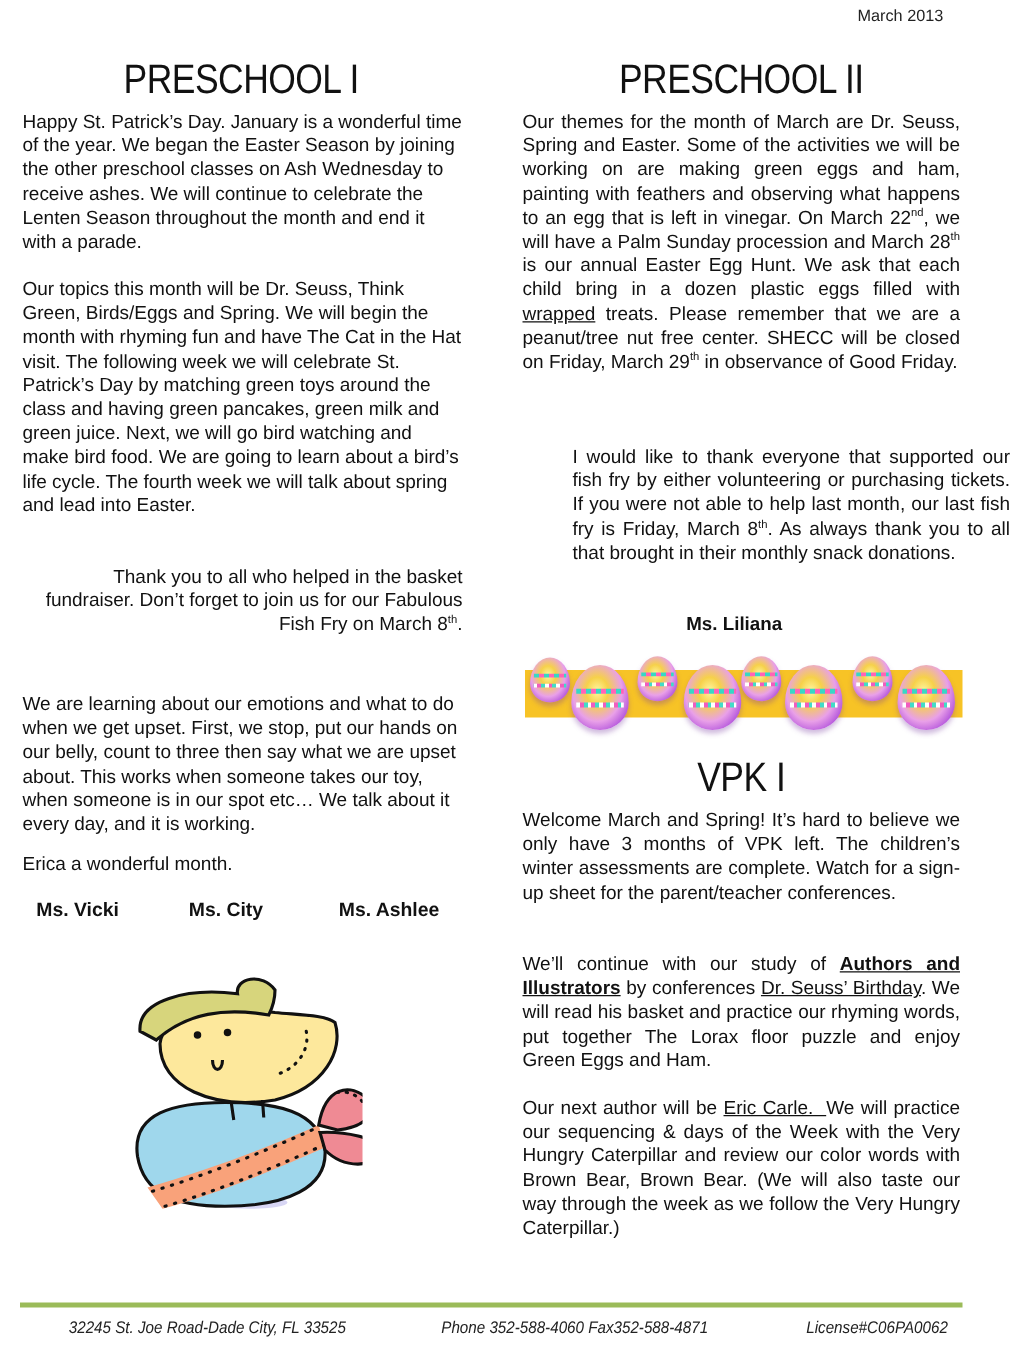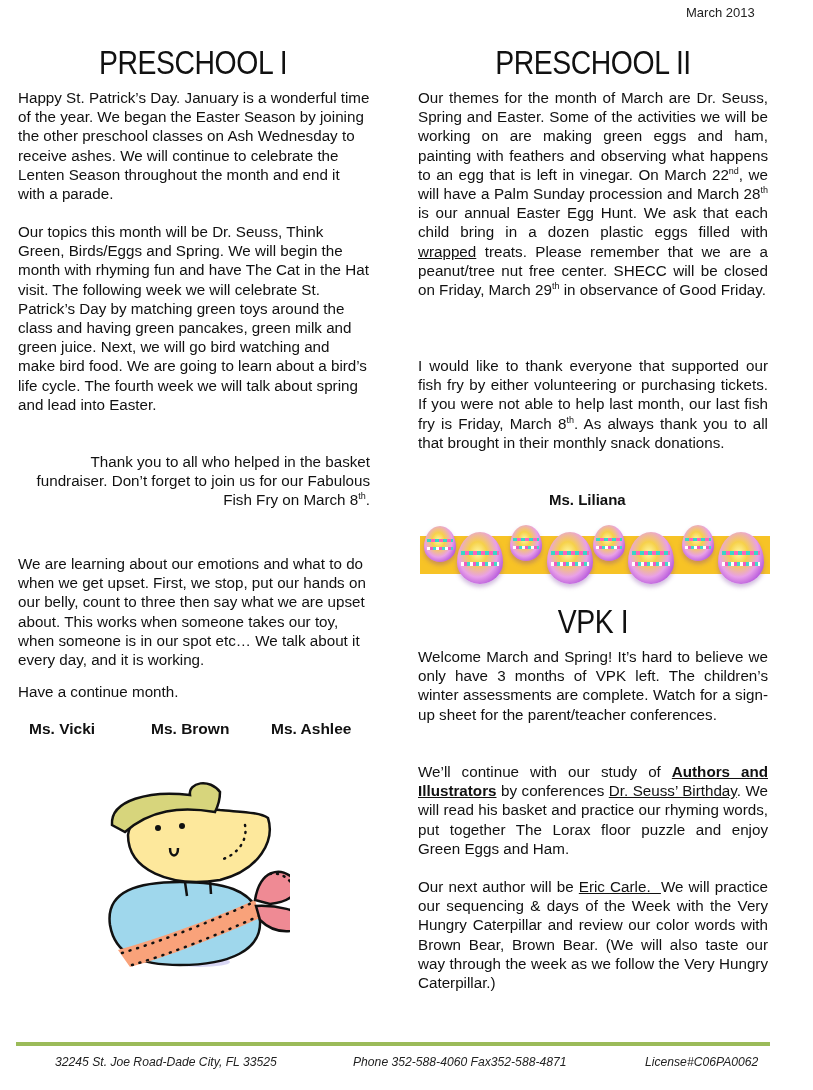--- a/index.html
+++ b/index.html
@@ -68,24 +68,24 @@
 
   <div class="date">March 2013</div>
 
   <div class="left">
     <h1 class="heading h-pre1">PRESCHOOL I</h1>
 
     <p class="para" style="top:88px;">Happy St. Patrick’s Day.  January is a wonderful time of the year.  We began the Easter Season by joining the other preschool classes on Ash Wednesday to receive ashes.  We will continue to celebrate the Lenten Season throughout the month and end it with a parade.</p>
     <p class="para" style="top:222px;">Our topics this month will be Dr. Seuss, Think Green, Birds/Eggs and Spring.  We will begin the month with rhyming fun and have The Cat in the Hat visit.  The following week we will celebrate St. Patrick’s Day by matching green toys around the class and having green pancakes, green milk and green juice.  Next, we will go bird watching and make bird food.  We are going to learn about a bird’s life cycle.  The fourth week we will talk about spring and lead into Easter.</p>
     <p class="para" style="top:452px;text-align:right;"><span>Thank you to all who helped in the basket fundraiser.  Don’t forget to join us for our Fabulous Fish Fry on March 8</span><sup>th</sup><span>.</span></p>
     <p class="para" style="top:554px;">We are learning about our emotions and what to do when we get upset.  First, we stop, put our hands on our belly, count to three then say what we are upset about.  This works when someone takes our toy, when someone is in our spot etc…  We talk about it every day, and it is working.</p>
-    <p class="para" style="top:682px;">Have a continue month.</p>
+    <p class="para" style="top:682px;">Erica a wonderful month.</p>
 
     <div class="sig" style="left:29px; top:720px;">Ms. Vicki</div>
-    <div class="sig" style="left:151px; top:720px;">Ms. Brown</div>
+    <div class="sig" style="left:151px; top:720px;">Ms. City</div>
     <div class="sig" style="left:271px; top:720px;">Ms. Ashlee</div>
 
     <svg class="mascot" viewBox="0 0 220 200">
 
       <ellipse cx="130" cy="192" rx="30" ry="5" fill="#c8c4f0" opacity="0.7"></ellipse>
 
       <path d="M40 155 C35 120 70 112 110 112 C150 112 185 118 190 150 C192 180 160 195 110 195 C70 195 45 185 40 155 Z" fill="#9fd7ec" stroke="#111" stroke-width="2.5"></path>
 
       <path d="M48 180 C90 168 140 150 185 130 L190 148 C145 168 100 186 60 197 Z" fill="#f9a27a"></path>
       <path d="M52 183 C95 170 140 152 184 132" fill="none" stroke="#111" stroke-width="2.5" stroke-dasharray="1 7" stroke-linecap="round"></path>
@@ -106,21 +106,21 @@
 
       <path d="M115 112 L117 126 M140 110 L141 124" stroke="#111" stroke-width="2.5"></path>
     </svg>
   </div>
 
   <div class="right">
     <h1 class="heading h-pre2">PRESCHOOL II</h1>
 
     <p class="para" style="top:88px;"><span>Our themes for the month of March are Dr. Seuss, Spring and Easter.  Some of the activities we will be working on are making green eggs and ham, painting with feathers and observing what happens to an egg that is left in vinegar.  On March 22</span><sup>nd</sup><span>, we will have a Palm Sunday procession and March 28</span><sup>th</sup><span> is our annual Easter Egg Hunt.  We ask that each child bring in a dozen plastic eggs filled with </span><span class="u">wrapped</span><span> treats.  Please remember that we are a peanut/tree nut free center.  SHECC will be closed on Friday, March 29</span><sup>th</sup><span> in observance of Good Friday.</span></p>
 
-    <p class="para" style="top:356px;"><span>I would like to thank everyone that supported our fish fry by either volunteering or purchasing tickets.  If you were not able to help last month, our last fish fry is Friday, March 8</span><sup>th</sup><span>.  As always thank you to all that brought in their monthly snack donations.</span></p>
+    <p class="para" style="top:356px;margin-left:40px;"><span>I would like to thank everyone that supported our fish fry by either volunteering or purchasing tickets.  If you were not able to help last month, our last fish fry is Friday, March 8</span><sup>th</sup><span>.  As always thank you to all that brought in their monthly snack donations.</span></p>
 
     <div class="sig" style="left:549px; top:491px; font-size:15px;">Ms. Liliana</div>
 
     <div class="egg-banner">
       <div class="egg-strip"></div>
       <div class="egg" style="left:4px; top:6px; width:32px; height:36px;"></div>
       <div class="egg" style="left:37px; top:12px; width:46px; height:52px;"></div>
       <div class="egg" style="left:90px; top:5px; width:32px; height:36px;"></div>
       <div class="egg" style="left:127px; top:12px; width:46px; height:52px;"></div>
       <div class="egg" style="left:173px; top:5px; width:32px; height:36px;"></div>

